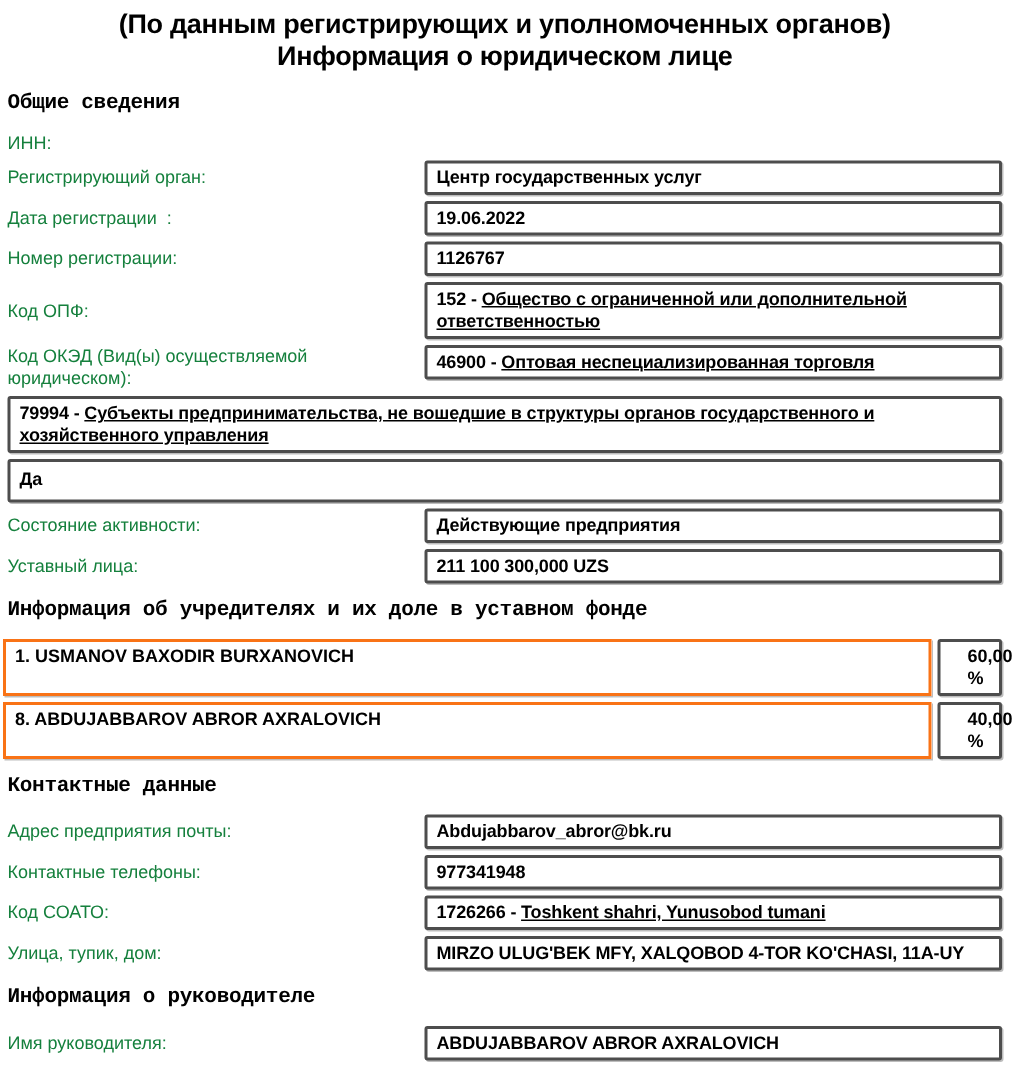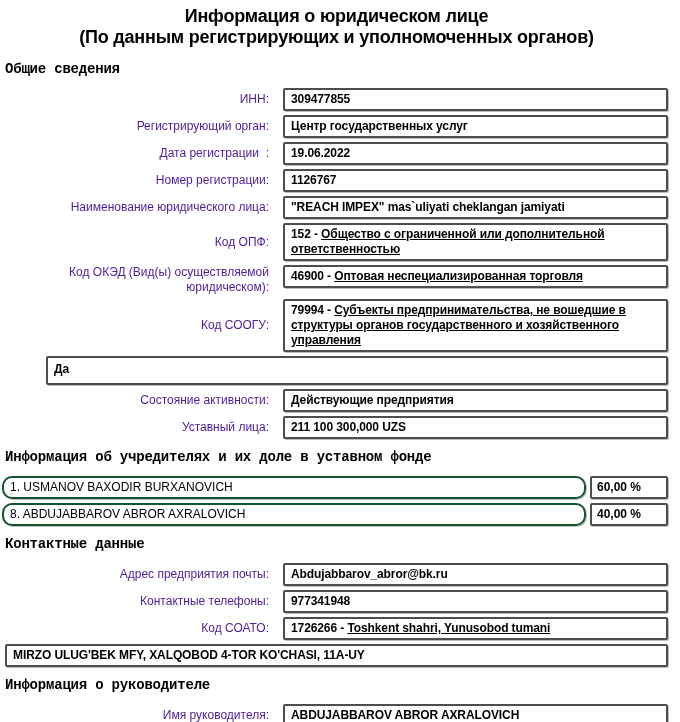--- a/index.html
+++ b/index.html
@@ -38,119 +38,112 @@
     align-items: center;
     margin-bottom: 4px;
   }
   .field-label {
     width: 278px;
     flex: none;
     font-size: 12px;
     line-height: 15px;
     padding-right: 14px;
     white-space: pre-wrap;
-    color: #4c1d95;
-    text-align: right;
+    color: #15803d;
   }
   .value-box {
     flex: 1;
     align-self: flex-start;
     border: 2px solid #4d4d4d;
     border-radius: 2px;
     box-shadow: 1px 1px 0 #bdbdbd;
     background: #fff;
     font-size: 12px;
     font-weight: bold;
     line-height: 15px;
     padding: 2px 6px;
     min-height: 23px;
     letter-spacing: -0.1px;
   }
-  .value-box.tall { min-height: 29px; padding-top: 4px; margin-left: 41px; }
+  .value-box.tall { min-height: 29px; padding-top: 4px; }
   .value-box .u { text-decoration: underline; }
   .founders-table { margin-left: -3px; margin-bottom: 2px; }
   .founder-row {
     display: flex;
     align-items: stretch;
     gap: 4px;
     margin-bottom: 4px;
   }
   .founder-name {
     flex: 1;
-    border: 2px solid #14532d;
-    border-radius: 10px;
+    border: 2px solid #f97316;
+    border-radius: 0;
     box-shadow: 1px 1px 0 #bdbdbd;
     font-size: 12px;
-    font-weight: normal;
+    font-weight: bold;
     line-height: 15px;
     padding: 2px 6px;
     min-height: 23px;
   }
   .founder-share {
-    width: 78px;
+    width: 43px;
     flex: none;
     border: 2px solid #4d4d4d;
     border-radius: 2px;
     box-shadow: 1px 1px 0 #bdbdbd;
     font-size: 12px;
     font-weight: bold;
     line-height: 15px;
-    padding: 2px 5px;
+    padding: 2px 18px;
     min-height: 23px;
   }
 </style>
 </head>
 <body>
 
 <div class="page">
 
   <div class="doc-title">
+    <div>(По данным регистрирующих и уполномоченных органов)</div>
     <div>Информация о юридическом лице</div>
-    <div>(По данным регистрирующих и уполномоченных органов)</div>
   </div>
 
   <div class="section-heading">Общие сведения</div>
 
   <div class="field-row">
     <div class="field-label">ИНН:</div>
-    <div class="value-box">309477855</div>
   </div>
 
   <div class="field-row">
     <div class="field-label">Регистрирующий орган:</div>
     <div class="value-box">Центр государственных услуг</div>
   </div>
 
   <div class="field-row">
     <div class="field-label">Дата регистрации  :</div>
     <div class="value-box">19.06.2022</div>
   </div>
 
   <div class="field-row">
     <div class="field-label">Номер регистрации:</div>
     <div class="value-box">1126767</div>
   </div>
 
-  <div class="field-row">
-    <div class="field-label">Наименование юридического лица:</div>
-    <div class="value-box">"REACH IMPEX" mas`uliyati cheklangan jamiyati</div>
-  </div>
 
   <div class="field-row">
     <div class="field-label">Код ОПФ:</div>
     <div class="value-box"><span>152 - </span><span class="u">Общество с ограниченной или дополнительной ответственностью</span></div>
   </div>
 
   <div class="field-row">
     <div class="field-label">Код ОКЭД (Вид(ы) осуществляемой юридическом):</div>
     <div class="value-box"><span>46900 - </span><span class="u">Оптовая неспециализированная торговля</span></div>
   </div>
 
   <div class="field-row">
-    <div class="field-label">Код СООГУ:</div>
     <div class="value-box"><span>79994 - </span><span class="u">Субъекты предпринимательства, не вошедшие в структуры органов государственного и хозяйственного управления</span></div>
   </div>
 
   <div class="field-row">
     <div class="value-box tall">Да</div>
   </div>
 
   <div class="field-row">
     <div class="field-label">Состояние активности:</div>
     <div class="value-box">Действующие предприятия</div>
@@ -185,20 +178,21 @@
     <div class="field-label">Контактные телефоны:</div>
     <div class="value-box">977341948</div>
   </div>
 
   <div class="field-row">
     <div class="field-label">Код СОАТО:</div>
     <div class="value-box"><span>1726266 - </span><span class="u">Toshkent shahri, Yunusobod tumani</span></div>
   </div>
 
   <div class="field-row">
+    <div class="field-label">Улица, тупик, дом:</div>
     <div class="value-box">MIRZO ULUG'BEK MFY, XALQOBOD 4-TOR KO'CHASI, 11A-UY</div>
   </div>
 
   <div class="section-heading">Информация о руководителе</div>
 
   <div class="field-row">
     <div class="field-label">Имя руководителя:</div>
     <div class="value-box">ABDUJABBAROV ABROR AXRALOVICH</div>
   </div>
 

